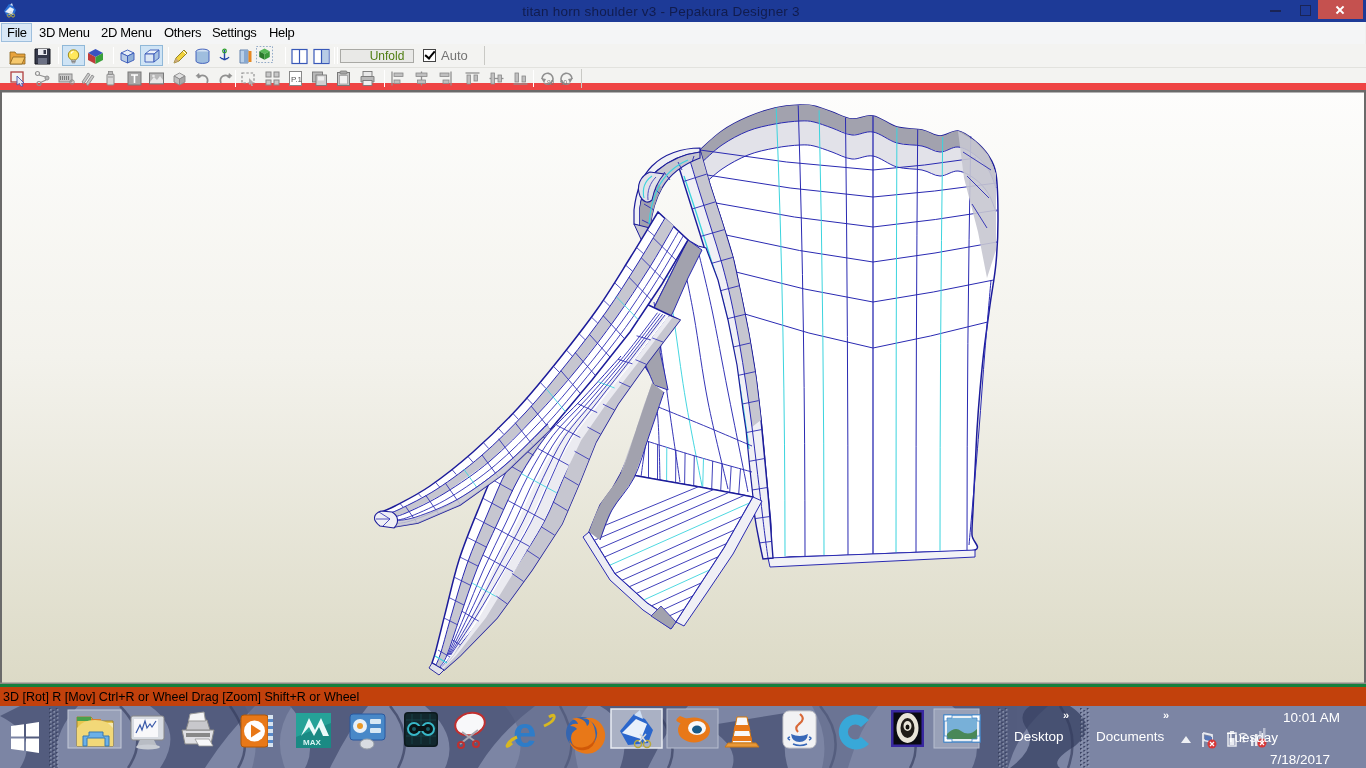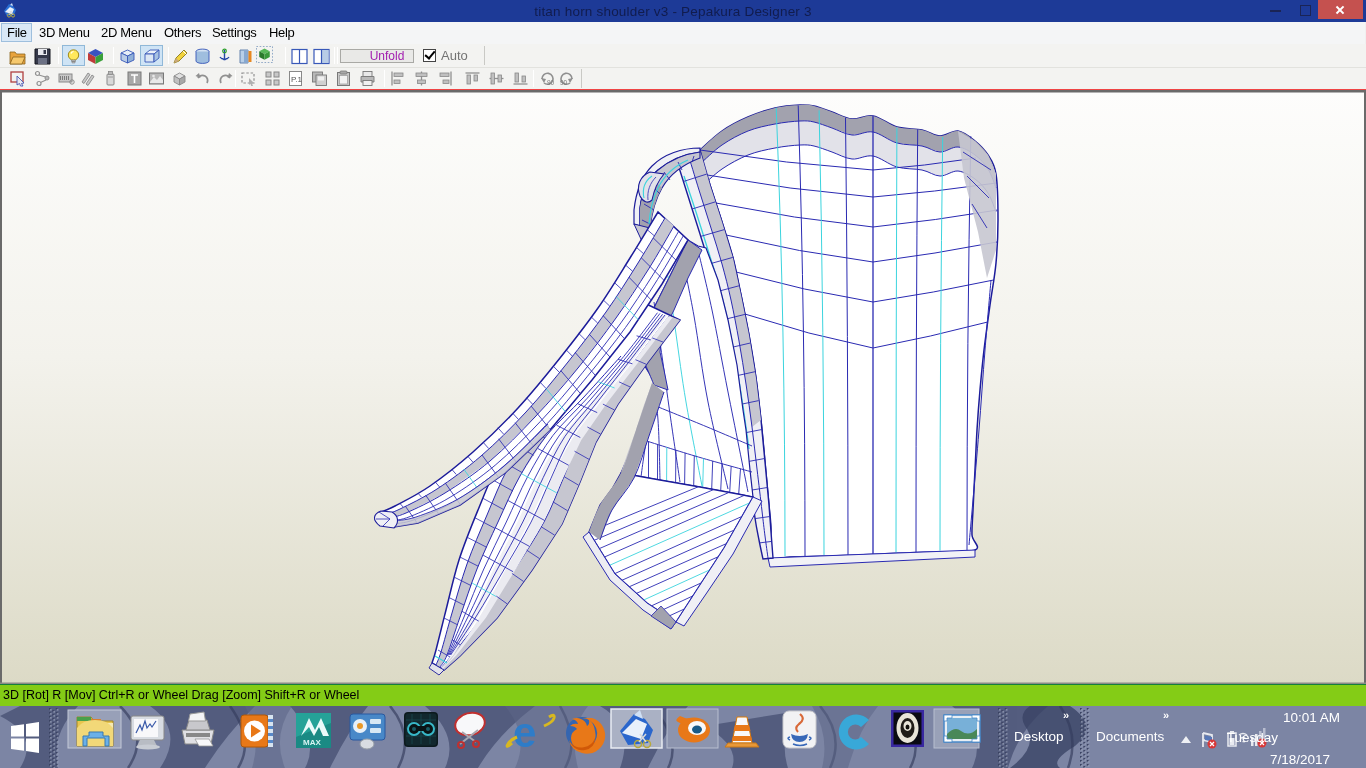--- a/index.html
+++ b/index.html
@@ -1,54 +1,54 @@
 <!DOCTYPE html>
 <html><head>
 <meta charset="utf-8">
 <style>
 * { margin:0; padding:0; box-sizing:border-box; }
 html,body { width:1366px; height:768px; overflow:hidden; font-family:"Liberation Sans", sans-serif; }
 #page { position:relative; width:1366px; height:768px; background:#f0f0f0; }
 
 
 #titlebar { position:absolute; left:0; top:0; width:1366px; height:22px; background:#1d3a97; }
-#titlebar .title { position:absolute; left:16px; top:4px; width:1314px; text-align:center; font-size:13.5px; letter-spacing:0.2px; color:#111c4e; }
+#titlebar .title { position:absolute; left:4px; top:4px; width:1314px; text-align:center; font-size:13.5px; letter-spacing:0.2px; color:#111c4e; }
 .winbtn { position:absolute; top:0; height:19px; }
 #btnmin { left:1262px; width:28px; }
 #btnmax { left:1291px; width:27px; }
 #btnclose { left:1318px; width:45px; background:#c5514f; }
 #btnmin::after { content:""; position:absolute; left:8px; top:10px; width:11px; height:2px; background:#1a2455; }
 #btnmax::after { content:""; position:absolute; left:9px; top:5px; width:9px; height:9px; border:1.5px solid #1a2455; }
 #btnclose::before, #btnclose::after { content:""; position:absolute; left:21px; top:4.5px; width:2.2px; height:10px; background:#fff; }
 #btnclose::before { transform:rotate(45deg); }
 #btnclose::after { transform:rotate(-45deg); }
 
 
 #menubar { position:absolute; left:0; top:22px; width:1365px; height:22px; background:#f4f5f6; font-size:13px; letter-spacing:-0.3px; color:#000; }
 #menubar .mi { position:absolute; top:1px; height:19px; line-height:19px; }
 #menubar .sel { position:absolute; left:1px; top:1px; width:31px; height:19px; background:#d9e8f6; border:1px solid #9ebfdd; }
 
 
 #toolbar1 { position:absolute; left:0; top:44px; width:1366px; height:24px; background:#f3f3f1; border-bottom:1px solid #e2e2de; }
-#toolbar2 { position:absolute; left:0; top:68px; width:1366px; height:22px; background:#f3f3f1; border-bottom:1px solid #ef4444; }
+#toolbar2 { position:absolute; left:0; top:68px; width:1366px; height:22px; background:#f3f3f1; border-bottom:7px solid #ef4444; }
 .ti { position:absolute; top:3px; width:17px; height:17px; }
 .ti2 { position:absolute; top:2px; width:17px; height:17px; }
 .tsep { position:absolute; top:3px; width:1px; height:17px; background:#c9c9c5; border-right:1px solid #fff; }
 .hilite { position:absolute; top:1px; width:23px; height:21px; background:#cfe4f5; border:1px solid #90b8d8; }
-#unfoldbtn { position:absolute; left:340px; top:5px; width:74px; height:14px; background:#e9e9e7; border:1px solid #a9a9a5; font-size:12px; text-align:center; line-height:12px; color:#a21caf;padding-left:20px; }
+#unfoldbtn { position:absolute; left:340px; top:5px; width:74px; height:14px; background:#e9e9e7; border:1px solid #a9a9a5; font-size:12px; text-align:center; line-height:12px; color:#4d7c0f;padding-left:20px; }
 #autochk { position:absolute; left:423px; top:4px; font-size:13px; color:#737373; }
 #autochk .box { display:inline-block; width:13px; height:13px; background:#fff; border:1px solid #444; position:relative; vertical-align:-2px; margin-right:5px; }
 #autochk .box::after { content:""; position:absolute; left:2.5px; top:-1px; width:4px; height:8px; border:solid #000; border-width:0 2.5px 2.5px 0; transform:rotate(40deg); }
 .endsep { position:absolute; top:2px; width:1px; height:19px; background:#c9c9c5; }
 
 
 #viewport { position:absolute; left:0px; top:90px; width:1366px; height:594px; }
 
 
-#statusbar { position:absolute; left:0; top:684px; width:1366px; height:33px; background:#84cc16; border-top:1px solid #15803d; font-size:12.5px; color:#000; line-height:21px; padding-left:3px; }
+#statusbar { position:absolute; left:0; top:684px; width:1366px; height:33px; background:#c2410c; border-top:3px solid #15803d; font-size:12.5px; color:#000; line-height:21px; padding-left:3px; }
 
 
 #taskbar { position:absolute; left:0; top:706px; width:1366px; height:62px; background:#7a83a2; overflow:hidden; }
 .tklabel { position:absolute; color:#fff; font-size:13.5px; }
 .chev { position:absolute; color:#fff; font-size:11px; font-weight:bold; letter-spacing:-1px; }
 </style>
 </head>
 <body>
 <div id="page">
   <div id="titlebar">

